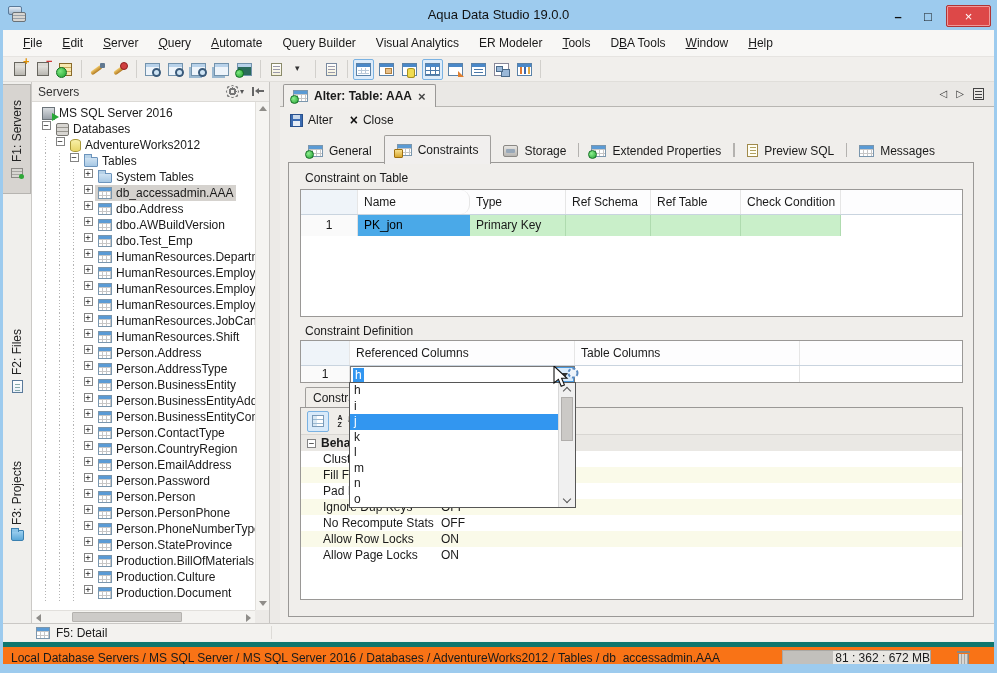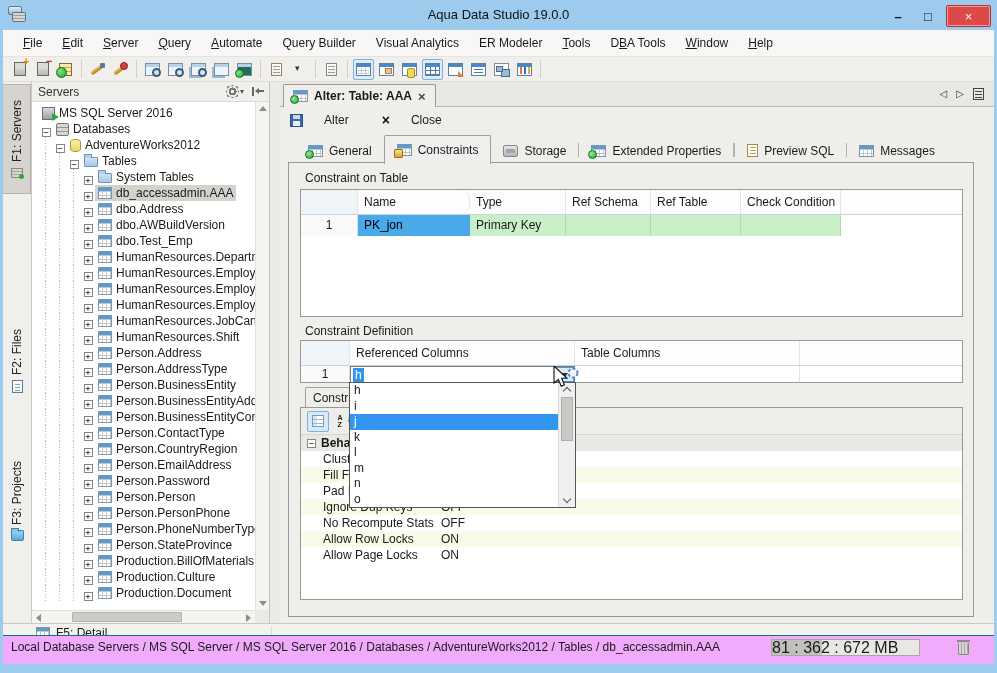--- a/index.html
+++ b/index.html
@@ -70,21 +70,21 @@
 
 .servers{left:29px;top:52px;width:238px;bottom:41px;background:#f1efec;border-right:1px solid #c6c4c1}
 .srvhead{position:absolute;left:0;top:0;right:0;height:20px;display:flex;align-items:center;padding:0 6px;border-bottom:1px solid #dcdad6}
 .srvtitle{flex:1;color:#333}
 .gearico{width:11px;height:11px;border-radius:50%;background:radial-gradient(circle,#f1efec 0 1.5px,#777 1.5px 4px,transparent 4px);box-shadow:0 -5px 0 -4px #777,0 5px 0 -4px #777,-5px 0 0 -4px #777,5px 0 0 -4px #777,4px 4px 0 -4px #777,-4px -4px 0 -4px #777,4px -4px 0 -4px #777,-4px 4px 0 -4px #777;margin-right:2px}
 .gearcaret{font-size:8px;color:#555;margin-right:8px}
 .pinico{width:11px;height:9px;border-left:2px solid #666;position:relative}
 .pinico::before{content:"";position:absolute;left:5px;top:3px;width:5px;height:2px;background:#666}
 .pinico::after{content:"";position:absolute;left:1px;top:1px;border-right:4px solid #666;border-top:3px solid transparent;border-bottom:3px solid transparent}
 .tree{position:absolute;left:0;top:20px;right:14px;bottom:13px;background:#fff;overflow:hidden;padding:3px 0 0 7px}
-.trow{display:flex;align-items:flex-end;height:16px;white-space:nowrap}
+.trow{display:flex;align-items:flex-start;height:16px;white-space:nowrap}
 .guide{flex:0 0 14px;align-self:stretch;background-image:repeating-linear-gradient(to bottom,#b4b4b4 0 1px,transparent 1px 3px);background-size:1px 100%;background-position:6px 0;background-repeat:no-repeat}
 .expwrap{flex:0 0 14px;display:flex;align-items:center;justify-content:center}
 .exp{width:9px;height:9px;border:1px solid #848484;background:#fff;font:9px/7px "DejaVu Sans Mono",monospace;text-align:center;color:#222;display:inline-block}
 .selwrap{display:flex;align-items:center;gap:4px;padding:0 3px;height:16px}
 .selwrap.selbg{background:#d5d2ce}
 .tlabel{font-size:12px}
 .ti{flex:0 0 auto;display:inline-block;position:relative}
 .ti-server{width:13px;height:13px;border:1px solid #6a7278;background:linear-gradient(#d8dce0,#98a0a8)}
 .ti-server::after{content:"";position:absolute;right:-5px;bottom:-2px;border-left:7px solid #28a838;border-top:4px solid transparent;border-bottom:4px solid transparent}
 .ti-database-group{width:13px;height:13px;border:1px solid #787671;border-radius:2px;background:repeating-linear-gradient(to bottom,#d8d6d2 0 3px,#98968f 3px 4px)}
@@ -103,21 +103,21 @@
 
 .splitter{left:267px;top:52px;width:10px;bottom:41px;background:#eceae7}
 
 .main{left:277px;top:52px;right:0;bottom:41px;background:#f0eeeb}
 .docrow{position:absolute;left:0;right:0;top:0;height:25px;background:#eae8e5;border-bottom:1px solid #b8b6b2}
 .doctab{position:absolute;left:3px;top:2px;height:23px;background:#f1efec;border:1px solid #9a9896;border-bottom:none;border-radius:2px 2px 0 0;display:flex;align-items:center;gap:6px;padding:0 9px;font-weight:bold;font-size:12px;z-index:2}
 .tabclose{font-weight:bold;color:#444;font-size:13px}
 .docnav{position:absolute;right:10px;top:3px;display:flex;gap:9px;align-items:center}
 .navarr{font-size:10px;color:#333;line-height:18px}
 .listico{width:11px;height:12px;border:1px solid #444;background:repeating-linear-gradient(to bottom,transparent 0 2px,#444 2px 3px);background-size:7px 100%;background-position:1px 0;background-repeat:no-repeat}
-.alterbar{position:absolute;left:0;right:0;top:25px;height:26px;display:flex;align-items:center;padding-left:10px;gap:21px}
+.alterbar{position:absolute;left:0;right:0;top:25px;height:26px;display:flex;align-items:center;padding-left:10px;gap:5px}
 .ic-save{width:13px;height:13px;background:#3a6ab0;border:1px solid #28508c;position:relative}
 .ic-save::before{content:"";position:absolute;left:2px;top:0;right:2px;height:4px;background:#c8d8ea}
 .ic-save::after{content:"";position:absolute;left:2px;bottom:0;right:2px;height:5px;background:#e8eef6}
 .xblack{font-weight:bold;font-size:14px;color:#111;line-height:13px}
 .albl{margin-right:12px}
 .subtabs{position:absolute;left:16px;right:24px;top:51px;height:30px;display:flex;align-items:flex-end;z-index:2}
 .subtab{height:25px;display:flex;align-items:center;padding:0 12px;font-size:12px;white-space:nowrap}
 .subtab.active{height:29px;border:1px solid #a09e9b;border-bottom:none;background:#f1efee;border-radius:2px 2px 0 0;margin-bottom:-1px;z-index:3}
 .tabsep{width:1px;height:14px;background:#b4b2af;margin-bottom:6px}
 .stic{position:relative;width:15px;height:12px;margin-right:6px;flex:0 0 auto}
@@ -170,23 +170,23 @@
 .dditem.ddsel{background:#3296f0;color:#fff}
 .ddscroll{position:absolute;right:0;top:0;width:17px;bottom:0;background:#f0f0f0;border-left:1px solid #d8d8d8}
 .ddthumb{position:absolute;left:2px;top:14px;width:12px;height:44px;background:#cbc9c6;border:1px solid #b0aeac}
 .chev{position:absolute;left:5px;width:6px;height:6px;border-right:1px solid #555;border-bottom:1px solid #555}
 .chev.up{top:5px;transform:rotate(-135deg)}
 .chev.dn{bottom:5px;transform:rotate(45deg)}
 .cursor{position:absolute;left:264px;top:203px;z-index:11}
 
 .f5bar{position:absolute;left:0;right:0;bottom:23px;height:18px;background:#f3f2ef;border-top:1px solid #cac8c5;display:flex;align-items:center;padding-left:33px;gap:6px}
 .f5div{position:absolute;left:268px;top:2px;bottom:2px;width:1px;background:#dddbd7}
-.statusbar{position:absolute;left:0;right:0;bottom:0;height:29px;background:#f0abfc;border-top:1px solid #0f766e}
+.statusbar{position:absolute;left:0;right:0;bottom:0;height:22px;background:#f97316;border-top:5px solid #0f766e}
 .crumb{position:absolute;left:8px;top:4px;font-size:12px;white-space:nowrap}
-.memgauge{position:absolute;right:74px;top:3px;width:149px;height:17px;border:1px solid #aaa8a4;background:linear-gradient(to right,#c2c0bc 0 34%,#e9e7e3 34%);text-align:left;line-height:15px;font-size:16px}
+.memgauge{position:absolute;right:63px;top:3px;width:149px;height:17px;border:1px solid #aaa8a4;background:linear-gradient(to right,#c2c0bc 0 34%,#e9e7e3 34%);text-align:right;line-height:15px;font-size:12px}
 .trashbtn{position:absolute;right:22px;top:3px;width:18px;height:17px;display:flex;align-items:center;justify-content:center}
 .i-trash{width:11px;height:12px;border:1px solid #8a8884;border-top:none;border-radius:0 0 2px 2px;background:repeating-linear-gradient(to right,#d8d6d2 0 2px,#a8a6a2 2px 3px);position:relative;margin-top:3px}
 .i-trash::before{content:"";position:absolute;top:-3px;left:-2px;right:-2px;height:2px;background:#8a8884}
 u{text-decoration:underline}
 </style>
 </head>
 <body>
 
 <div id="stage">
 

